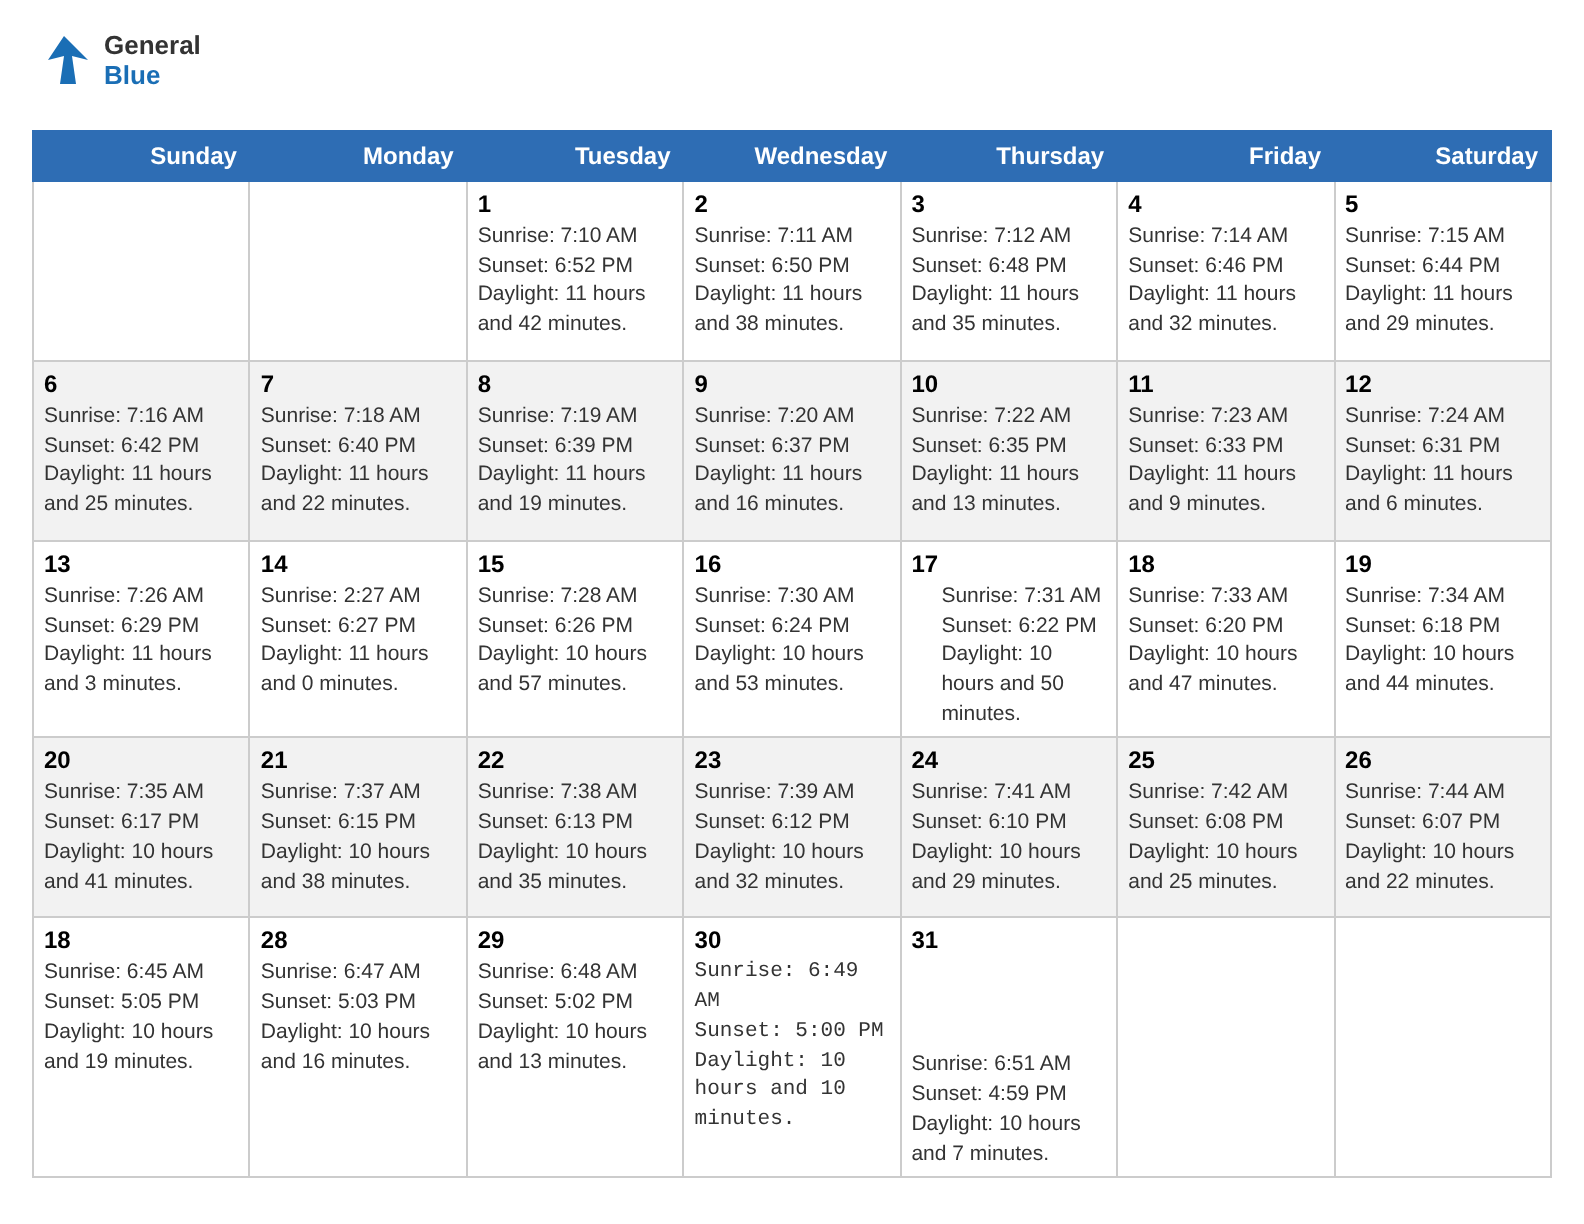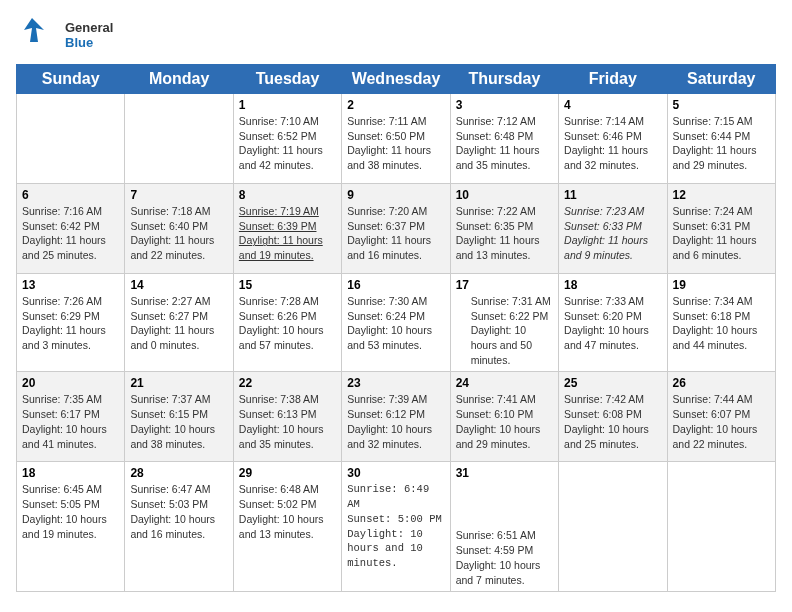--- a/index.html
+++ b/index.html
@@ -34,23 +34,23 @@
       color: #555;
     }
     table {
       width: 100%;
       border-collapse: collapse;
       font-size: 11px;
     }
     thead tr th {
       background-color: #2e6db4;
       color: #fff;
-      text-align: center;
+      text-align: right;
       padding: 5px 6px;
-      font-size: 16px;
+      font-size: 12px;
       font-weight: bold;
       border: 1px solid #2e6db4;
     }
     tbody tr td {
       border: 1px solid #ccc;
       vertical-align: top;
       padding: 4px 5px;
       min-height: 80px;
       height: 90px;
       width: calc(100% / 7);
@@ -72,21 +72,21 @@
       font-size: 10.5px;
       line-height: 1.4;
     }
     .empty { background-color: #fff; }
   </style>
 </head>
 <body>
 
 <div class="header">
   <div class="logo">
-  <div style="display:flex;align-items:center;gap:13px;">
+  <div style="display:flex;gap:0px;">
     <div style="margin-right:4px;">
       <svg width="32" height="36" viewBox="0 0 32 36" xmlns="http://www.w3.org/2000/svg">
         <polygon points="16,2 28,14 20,12 22,26 14,26 16,12 8,14" fill="#1a6eb5"></polygon>
       </svg>
     </div>
     <div style="line-height:1.15;">
       <div style="font-size:13px;font-weight:bold;color:#333;">General</div>
       <div style="font-size:13px;font-weight:bold;color:#1a6eb5;">Blue</div>
     </div>
   </div>
@@ -152,39 +152,39 @@
 Daylight: 11 hours and 25 minutes.</div>
         </td>
         <td>
           <span class="day-number">7</span>
           <div class="day-info" style="white-space: pre-line;">Sunrise: 7:18 AM
 Sunset: 6:40 PM
 Daylight: 11 hours and 22 minutes.</div>
         </td>
         <td>
           <span class="day-number">8</span>
-          <div class="day-info" style="white-space: pre-line; text-decoration: underline;">Sunrise: 7:19 AM
+          <div class="day-info" style="white-space: pre-line;">Sunrise: 7:19 AM
 Sunset: 6:39 PM
 Daylight: 11 hours and 19 minutes.</div>
         </td>
         <td>
           <span class="day-number">9</span>
           <div class="day-info" style="white-space: pre-line;">Sunrise: 7:20 AM
 Sunset: 6:37 PM
 Daylight: 11 hours and 16 minutes.</div>
         </td>
         <td>
           <span class="day-number">10</span>
           <div class="day-info" style="white-space: pre-line;">Sunrise: 7:22 AM
 Sunset: 6:35 PM
 Daylight: 11 hours and 13 minutes.</div>
         </td>
         <td>
           <span class="day-number">11</span>
-          <div class="day-info" style="white-space: pre-line; font-style: italic;">Sunrise: 7:23 AM
+          <div class="day-info" style="white-space: pre-line;">Sunrise: 7:23 AM
 Sunset: 6:33 PM
 Daylight: 11 hours and 9 minutes.</div>
         </td>
         <td>
           <span class="day-number">12</span>
           <div class="day-info" style="white-space: pre-line;">Sunrise: 7:24 AM
 Sunset: 6:31 PM
 Daylight: 11 hours and 6 minutes.</div>
         </td>
       </tr>

